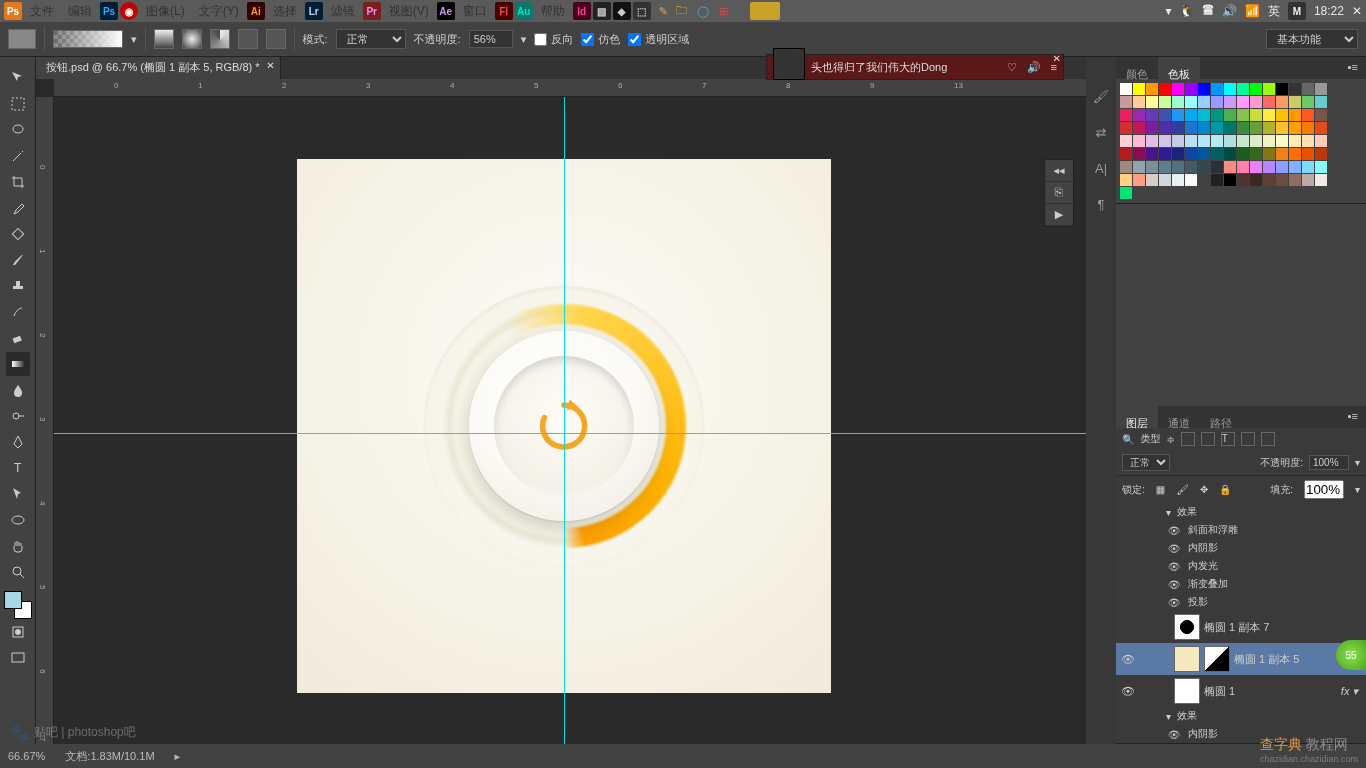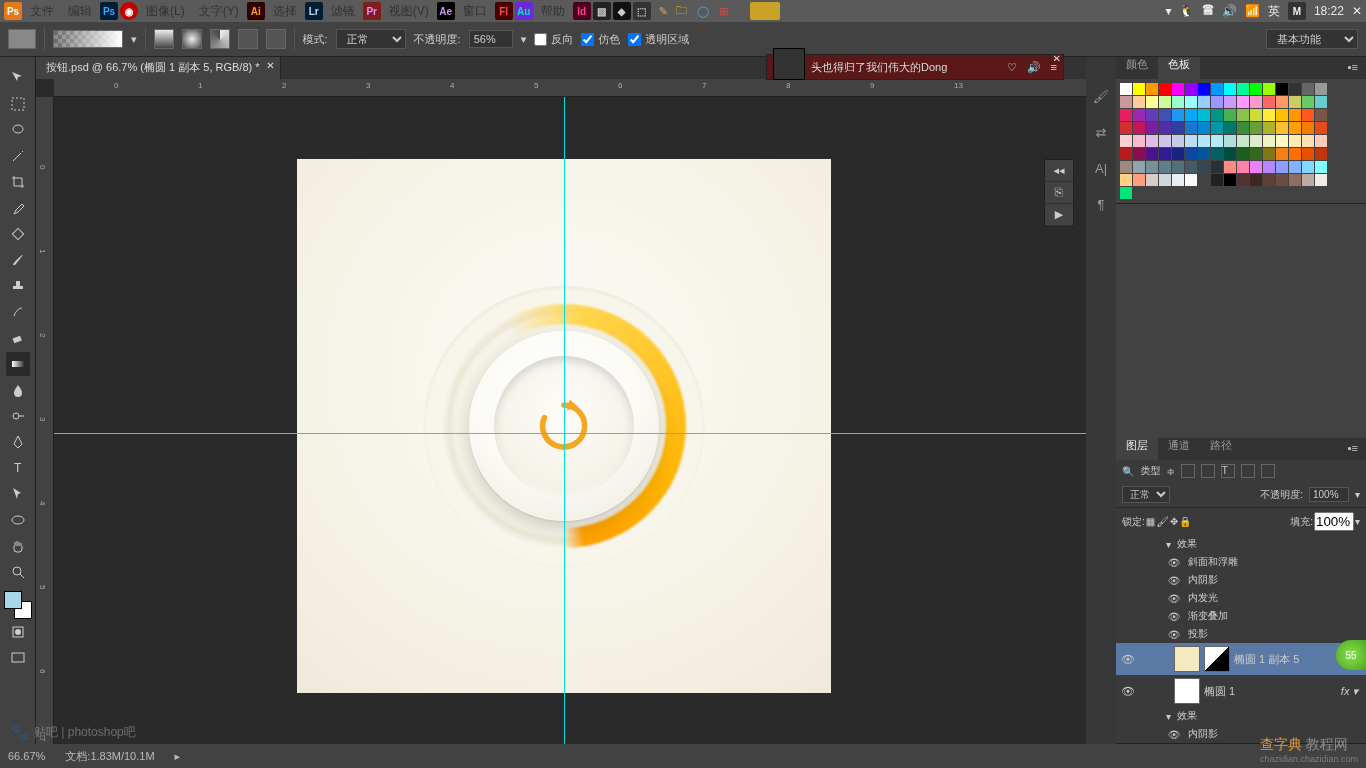--- a/index.html
+++ b/index.html
@@ -66,31 +66,31 @@
 .minipanel { position: absolute; top: 62px; right: 12px; width: 30px; background: #424242; border: 1px solid #222; }
 .minipanel .row { height: 22px; border-bottom: 1px solid #333; display: flex; align-items: center; justify-content: center; }
 
 
 .rightcol { width: 280px; background: #424242; display: flex; }
 .iconcol { width: 30px; background: #383838; display: flex; flex-direction: column; align-items: center; padding-top: 30px; gap: 18px; }
 .iconcol div { width: 18px; height: 18px; color: #999; display: flex; align-items: center; justify-content: center; font-size: 13px; }
 .panels { flex: 1; display: flex; flex-direction: column; }
 .panel { border-bottom: 1px solid #222; }
 .panel-tabs { height: 22px; background: #333; display: flex; font-size: 11px; }
-.panel-tab { padding: 0 10px; color: #999; }
+.panel-tab { padding: 10px 10px; color: #999; }
 .panel-tab.active { background: #424242; color: #eee; }
 .panel-menu { margin-left: auto; padding: 4px 8px; }
 .swatches { padding: 4px; display: grid; grid-template-columns: repeat(16, 12px); gap: 1px; }
 .sw { width: 12px; height: 12px; }
 
 
 .layers-opts { padding: 4px 6px; display: flex; gap: 6px; align-items: center; font-size: 10px; background: #3a3a3a; }
 .layers-opts select, .layers-opts input { background: #333; border: 1px solid #555; color: #ccc; font-size: 10px; padding: 1px 3px; }
 .layers-opts .ico { width: 14px; height: 14px; border: 1px solid #666; }
-.layers-lock { padding: 4px 6px; display: flex; gap: 1px; align-items: center; font-size: 10px; background: #3a3a3a; border-top: 1px solid #2a2a2a; }
+.layers-lock { padding: 4px 6px; display: flex; gap: 11px; align-items: center; font-size: 10px; background: #3a3a3a; border-top: 1px solid #2a2a2a; }
 .layer-list { background: #3a3a3a; max-height: 300px; overflow-y: auto; }
 .layer { display: flex; align-items: center; padding: 3px 4px; font-size: 11px; gap: 4px; }
 .layer.sel { background: #5a7aa5; }
 .layer .eye { width: 16px; text-align: center; color: #ccc; }
 .layer .thumb { width: 26px; height: 26px; background: #222; border: 1px solid #666; }
 .layer .mask { width: 26px; height: 26px; background: linear-gradient(135deg, #fff 50%, #000 50%); border: 1px solid #666; }
 .layer .indent { width: 30px; }
 .layer .fx-label { margin-left: auto; font-style: italic; margin-right: 4px; }
 .fx-item { display: flex; align-items: center; padding: 2px 4px 2px 50px; font-size: 10px; gap: 6px; }
 .fx-item .eye { width: 16px; text-align: center; }
@@ -120,21 +120,21 @@
     <span class="menu-item">文字(Y)</span>
     <span class="app-icon" style="background:#330000;color:#ff9a00">Ai</span>
     <span class="menu-item">选择</span>
     <span class="app-icon" style="background:#001e36;color:#b4dcf5">Lr</span>
     <span class="menu-item">滤镜</span>
     <span class="app-icon" style="background:#7f1d1d;color:#e294ff">Pr</span>
     <span class="menu-item">视图(V)</span>
     <span class="app-icon" style="background:#000000;color:#cf96fd">Ae</span>
     <span class="menu-item">窗口</span>
     <span class="app-icon" style="background:#4a0000;color:#ff4b4b">Fl</span>
-    <span class="app-icon" style="background:#6d28d9;color:#00e4bb">Au</span>
+    <span class="app-icon" style="background:#0f766e;color:#00e4bb">Au</span>
     <span class="menu-item">帮助</span>
     <span class="app-icon" style="background:#4b001f;color:#ff3f94">Id</span>
     <span class="app-icon" style="background:#222">▧</span>
     <span class="app-icon" style="background:#111">◆</span>
     <span class="app-icon" style="background:#333">⬚</span>
     <span style="color:#d4a84b;margin:0 6px">✎</span>
     <span style="color:#ffcc00">🗀</span>
     <span style="margin:0 8px;color:#4aa3df">◯</span>
     <span style="color:#d44">⊞</span>
     <span class="app-icon" style="background:#c9a227;width:30px;margin-left:20px"> </span>
@@ -580,20 +580,26 @@
               <span>内发光</span>
             </div>
           <div class="fx-item">
               <span class="eye">👁</span>
               <span>渐变叠加</span>
             </div>
           <div class="fx-item">
               <span class="eye">👁</span>
               <span>投影</span>
             </div>
+          <div class="layer">
+            <span class="eye"></span>
+            <div class="indent"></div>
+            <div class="thumb" style="background:radial-gradient(#000 40%,#fff 42%)"></div>
+            <span>椭圆 1 副本 7</span>
+          </div>
           <div class="layer sel">
             <span class="eye">👁</span>
             <div class="indent"></div>
             <div class="thumb" style="background:#f5e9c0"></div>
             <div class="mask"></div>
             <span>椭圆 1 副本 5</span>
           </div>
           <div class="layer">
             <span class="eye">👁</span>
             <div class="indent"></div>

